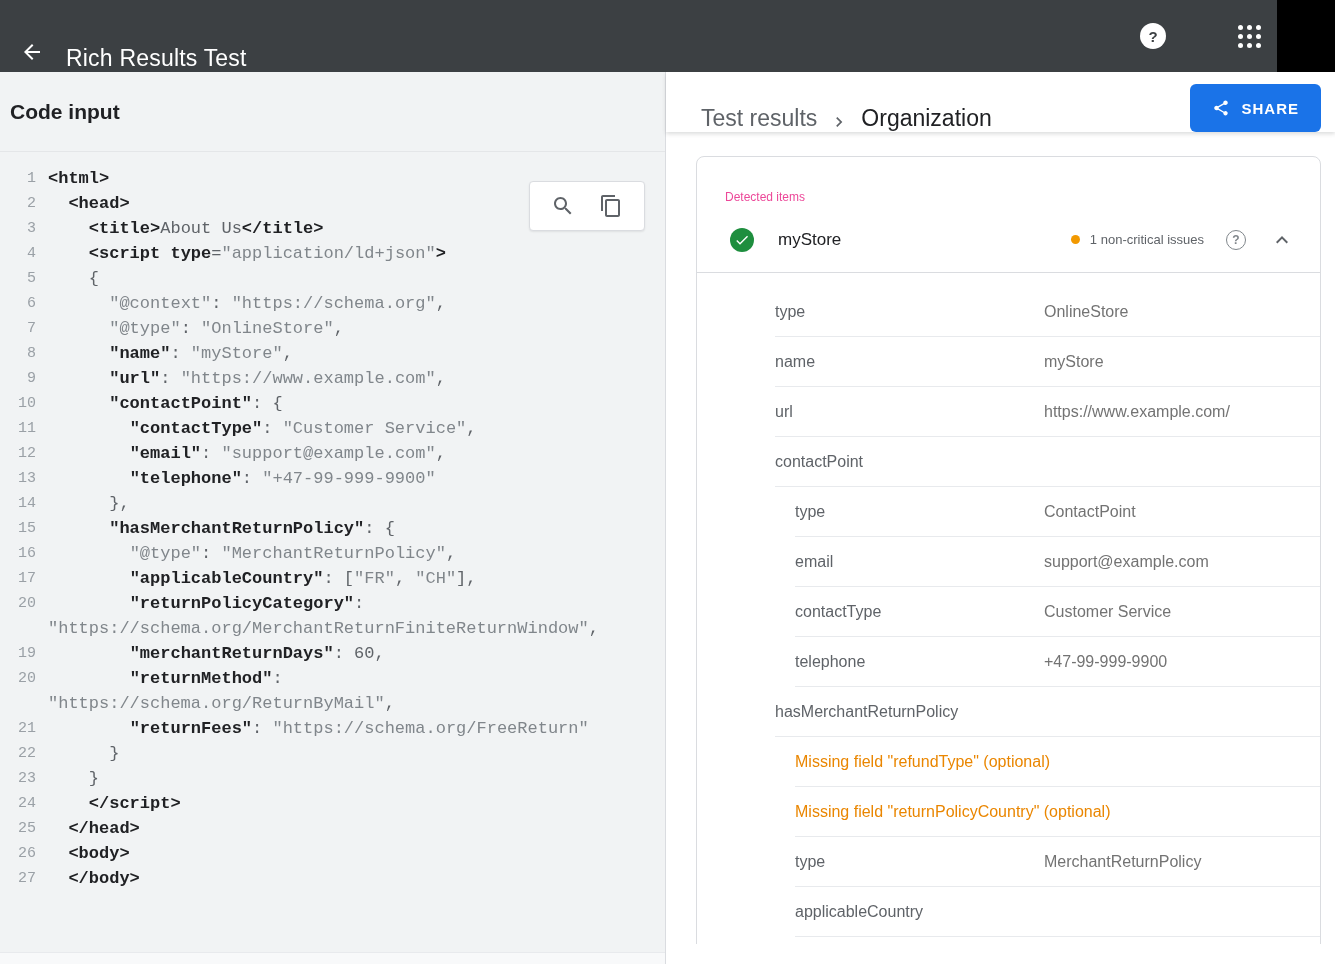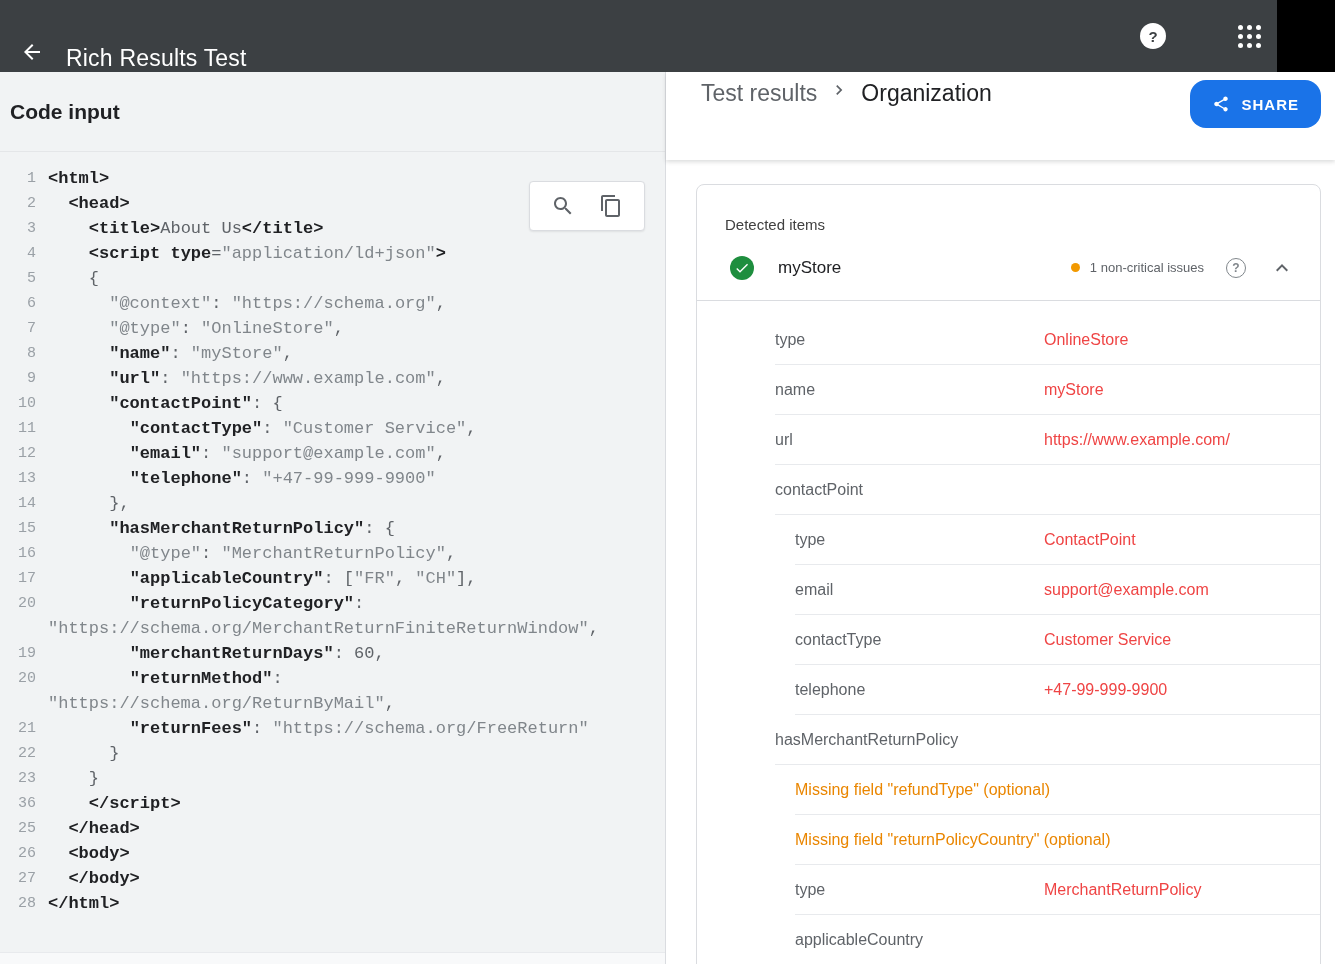--- a/index.html
+++ b/index.html
@@ -34,42 +34,42 @@
   .lc{flex:1;margin-left:12px;padding-right:26px;white-space:pre-wrap;overflow-wrap:normal;color:#5f6368}
   .sg-t,.sg-k{color:#202124;font-weight:700}
   .sg-a,.sg-s{color:#80868b}
   .sg-p{color:#5f6368}
   .code-toolbar{position:absolute;top:109px;right:20px;width:116px;height:50px;background:#fff;border:1px solid #dadce0;border-radius:4px;box-shadow:0 1px 2px rgba(0,0,0,.08);display:flex;align-items:center;justify-content:space-evenly}
   .tool-btn{width:32px;height:32px}
   .hscroll{position:absolute;left:0;bottom:0;width:100%;height:12px;background:#f8f9fa;border-top:1px solid #e8eaed;cursor:pointer}
 
   
   .right-panel{position:absolute;top:72px;left:665px;width:670px;height:892px;background:#fff;border-left:1px solid #dadce0}
-  .results-header{height:88px;background:#fff;display:flex;align-items:flex-start;padding:8px 14px 0 35px;box-shadow:0 2px 4px rgba(60,64,67,.18);position:relative;z-index:3}
+  .results-header{height:60px;background:#fff;display:flex;align-items:flex-end;padding:8px 14px 0 35px;box-shadow:0 2px 4px rgba(60,64,67,.18);position:relative;z-index:3}
   .bc-parent{font-size:23px;color:#5f6368;cursor:pointer}
   .bc-chevron{margin:0 12px;display:flex}
   .bc-current{font-size:23px;color:#202124;font-weight:500}
-  .share-btn{margin-left:auto;height:48px;padding:4px 22px;background:var(--accent);border:none;border-radius:16px;color:#fff;font-family:"Liberation Sans",sans-serif;font-size:15px;font-weight:600;letter-spacing:1px;display:flex;align-items:center;gap:11px;cursor:pointer}
+  .share-btn{margin-left:auto;height:48px;padding:4px 22px;background:var(--accent);border:none;border-radius:6px;color:#fff;font-family:"Liberation Sans",sans-serif;font-size:15px;font-weight:600;letter-spacing:1px;display:flex;align-items:center;gap:11px;cursor:pointer}
   .results-body{height:812px;overflow:hidden;padding:24px 14px 0 30px;background:#fff}
   .card{background:#fff;border:1px solid #dadce0;border-radius:8px;height:880px;overflow:hidden}
-  .detected-label{padding:30px 0 0 28px;font-size:15px;color:#404040;line-height:20px}
+  .detected-label{padding:30px 0 0 28px;font-size:12px;color:#ec4899;line-height:20px}
   .entity-row{display:flex;align-items:center;height:66px;padding:0 26px 0 33px;border-bottom:1px solid #dadce0;cursor:pointer}
   .check-circle{width:24px;height:24px;border-radius:50%;background:var(--green);display:flex;align-items:center;justify-content:center;flex-shrink:0}
   .entity-name{font-size:17px;color:#202124;margin-left:24px}
   .entity-right{margin-left:auto;display:flex;align-items:center}
   .warn-dot{width:9px;height:9px;border-radius:50%;background:var(--warn-dot);margin-right:10px}
   .issues{font-size:13px;color:#5f6368}
   .qcircle{width:20px;height:20px;border:1.5px solid #80868b;border-radius:50%;color:#80868b;font-size:12px;font-weight:700;display:flex;align-items:center;justify-content:center;margin-left:22px;cursor:pointer}
   .entity-chevron{margin-left:24px;cursor:pointer;display:flex}
   .rows{padding-top:14px}
   .drow{display:flex;align-items:center;height:50px;margin-left:78px;border-bottom:1px solid #e8eaed}
   .drow.ind{margin-left:98px}
   .drow .lbl{width:269px;flex-shrink:0;font-size:16px;color:#5f6368}
   .drow.ind .lbl{width:249px}
-  .drow .val{font-size:16px;color:#ef4444}
+  .drow .val{font-size:16px;color:#737373}
   .drow.section .lbl{width:auto}
   .drow.warning{cursor:pointer}
   .drow.warning .lbl{width:auto;color:var(--warn)}
 </style>
 </head>
 <body>
 
 <div class="topbar">
   <button class="icon-btn back-btn">
     <svg width="24" height="24" viewBox="0 0 24 24" fill="#fff">
@@ -213,43 +213,39 @@
         <div class="ln">22</div>
         <div class="lc"><span class="sg-p">      }</span></div>
       </div>
 
       <div class="code-line">
         <div class="ln">23</div>
         <div class="lc"><span class="sg-p">    }</span></div>
       </div>
 
       <div class="code-line">
-        <div class="ln">36</div>
+        <div class="ln">24</div>
         <div class="lc"><span class="sg-p">    </span><span class="sg-t">&lt;/script&gt;</span></div>
       </div>
 
       <div class="code-line">
         <div class="ln">25</div>
         <div class="lc"><span class="sg-p">  </span><span class="sg-t">&lt;/head&gt;</span></div>
       </div>
 
       <div class="code-line">
         <div class="ln">26</div>
         <div class="lc"><span class="sg-p">  </span><span class="sg-t">&lt;body&gt;</span></div>
       </div>
 
       <div class="code-line">
         <div class="ln">27</div>
         <div class="lc"><span class="sg-p">  </span><span class="sg-t">&lt;/body&gt;</span></div>
       </div>
 
-      <div class="code-line">
-        <div class="ln">28</div>
-        <div class="lc"><span class="sg-t">&lt;/html&gt;</span></div>
-      </div>
     </div>
   </div>
 
   <div class="code-toolbar">
     <button class="icon-btn tool-btn">
       <svg width="24" height="24" viewBox="0 0 24 24" fill="#5f6368">
           <path d="M15.5 14h-.79l-.28-.27C15.41 12.59 16 11.11 16 9.5 16 5.91 13.09 3 9.5 3S3 5.91 3 9.5 5.91 16 9.5 16c1.61 0 3.09-.59 4.23-1.57l.27.28v.79l5 4.99L20.49 19l-4.99-5zm-6 0C7.01 14 5 11.99 5 9.5S7.01 5 9.5 5 14 7.01 14 9.5 11.99 14 9.5 14z"></path>
         </svg>
     </button>
     <button class="icon-btn tool-btn">

